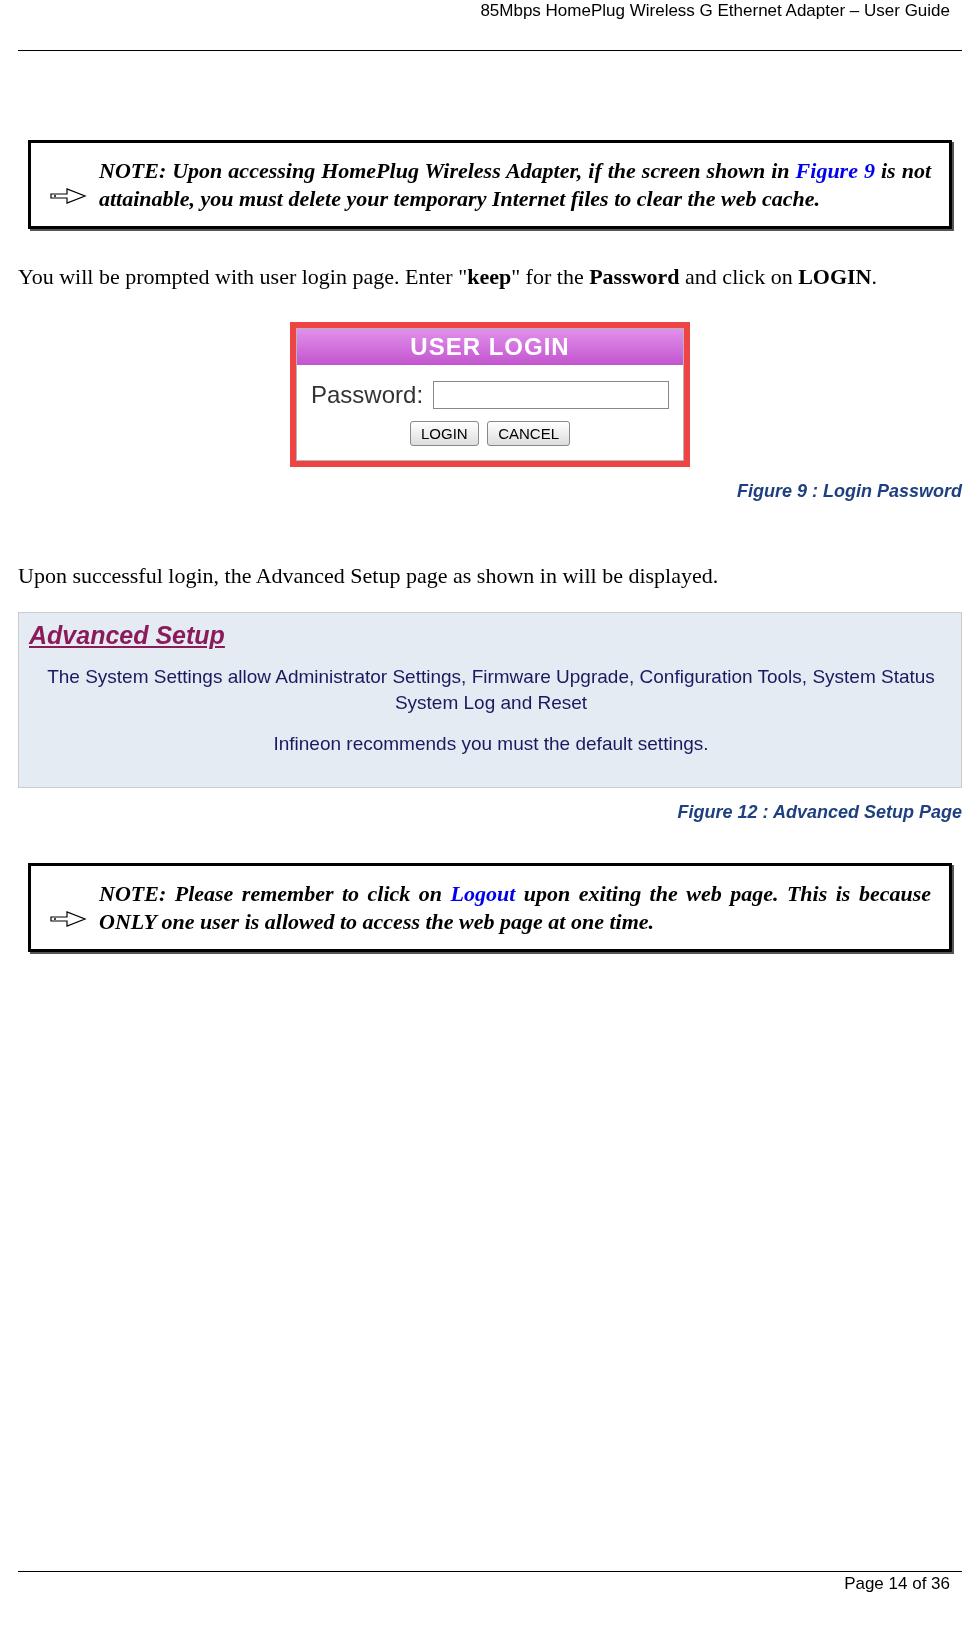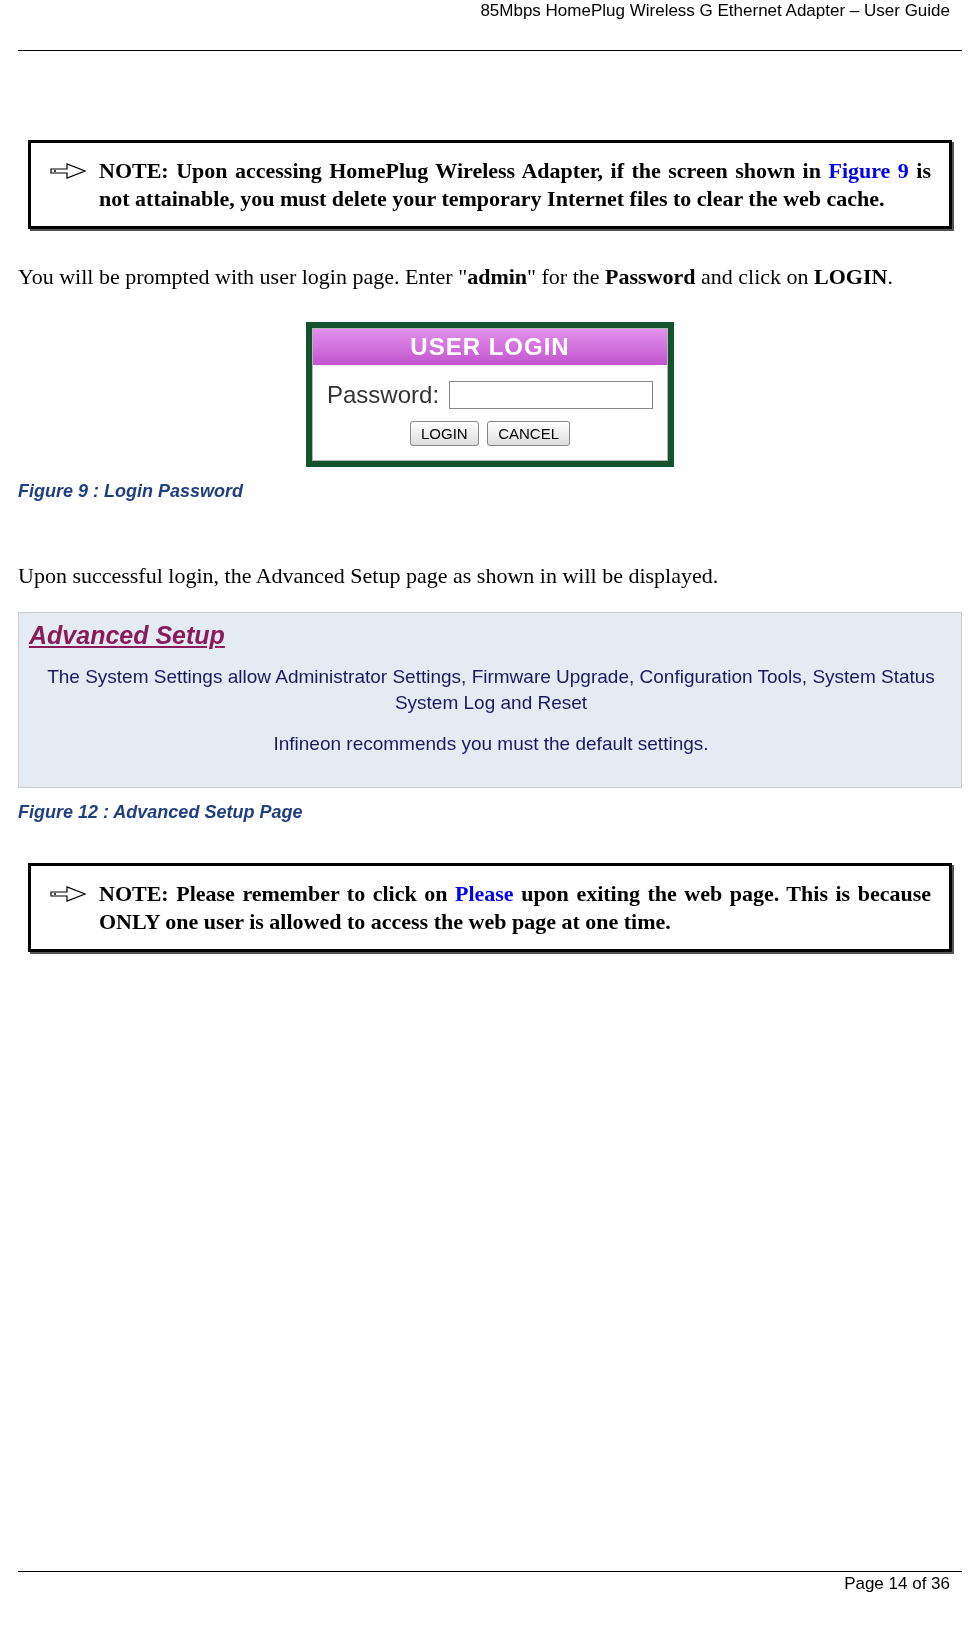--- a/index.html
+++ b/index.html
@@ -30,43 +30,43 @@
       right: 18px;
     }
     .note-box {
       border: 3px solid #000;
       padding: 14px 18px 14px 18px;
       margin-top: 80px;
       margin-left: 10px;
       margin-right: 10px;
       box-shadow: 2px 2px 0 #555;
     }
-    .note-flex { display: flex; align-items: flex-start; gap: 10px; }
+    .note-flex { display: flex; align-items: flex-end; gap: 10px; font-style: italic; }
     .hand-icon { flex: 0 0 auto; margin-top: 2px; }
     .note-text {
       font-family: "Times New Roman", Times, serif;
       font-size: 22px;
       line-height: 1.25;
       text-align: justify;
     }
     .note-text .label { font-weight: bold; }
     .note-text .linkblue { color: #0000ee; font-weight: bold; }
     .note-text .main { font-weight: bold; }
     .para {
       font-family: "Times New Roman", Times, serif;
       font-size: 22px;
       line-height: 1.3;
       margin-top: 34px;
       text-align: justify;
     }
     .para .bold { font-weight: bold; }
     .login-frame {
-      width: 368px;
+      width: 400px;
       margin: 30px auto 0 auto;
-      background: #14532d;
+      background: #ef4444;
       padding: 6px;
     }
     .login-panel {
       background: #fff;
       border: 1px solid #b6b6b6;
       padding: 0 0 14px 0;
     }
     .login-title {
       background: #d56ee0;
       background: linear-gradient(#e290ec, #c255ce);
@@ -100,21 +100,21 @@
     }
     .login-buttons button {
       font-size: 15px;
       padding: 3px 10px;
       background: linear-gradient(#fff, #ddd);
       border: 1px solid #888;
       border-radius: 3px;
       margin: 0 2px;
     }
     .caption {
-      text-align: left;
+      text-align: right;
       font-family: Arial, sans-serif;
       font-style: italic;
       font-weight: bold;
       color: #1e3f80;
       font-size: 18px;
       margin-top: 14px;
     }
     .adv-frame {
       margin-top: 22px;
       background: #e4ebf2;
@@ -168,21 +168,21 @@
           </svg>
       </span>
       <div class="note-text" style="text-align:justify;">
         <span class="label">NOTE:</span>
         <span class="main">Upon accessing HomePlug Wireless Adapter, if the screen shown in </span><span class="linkblue">Figure 9</span><span class="main"> is not attainable, you must delete your temporary Internet files to clear the web cache.</span>
       </div>
     </div>
   </div>
 
   <p class="para">
-    <span>You will be prompted with user login page. Enter "</span><span class="bold">admin</span><span>" for the </span><span class="bold">Password</span><span> and click on </span><span class="bold">LOGIN</span><span>.</span>
+    <span>You will be prompted with user login page. Enter "</span><span class="bold">keep</span><span>" for the </span><span class="bold">Password</span><span> and click on </span><span class="bold">LOGIN</span><span>.</span>
   </p>
 
   <div class="login-frame">
     <div class="login-panel">
       <div class="login-title">USER LOGIN</div>
       <div class="login-row">
         <span class="login-label">Password:</span>
         <input class="login-input" type="password" style="">
       </div>
       <div class="login-buttons">
@@ -206,21 +206,21 @@
 
   <div class="note-box note2">
     <div class="note-flex">
       <span class="hand-icon">
         <svg width="40" height="24" viewBox="0 0 40 24">
             <path d="M2 14 L2 10 L18 10 L18 5 L36 12 L18 19 L18 14 Z" fill="none" stroke="#000" stroke-width="1.2"></path>
             <circle cx="6" cy="12" r="1" fill="#000"></circle>
           </svg>
       </span>
       <div class="note-text">
-        <span class="label">NOTE:</span><span class="main"> Please remember to click on </span><span class="linkblue">Please</span><span class="main"> upon exiting the web page. This is because ONLY one user is allowed to access the web page at one time.</span>
+        <span class="label">NOTE:</span><span class="main"> Please remember to click on </span><span class="linkblue">Logout</span><span class="main"> upon exiting the web page. This is because ONLY one user is allowed to access the web page at one time.</span>
       </div>
     </div>
   </div>
 
 </div>
 
 <div class="footer-rule"></div>
 <div class="footer">Page 14 of 36</div>
 
 </body></html>

